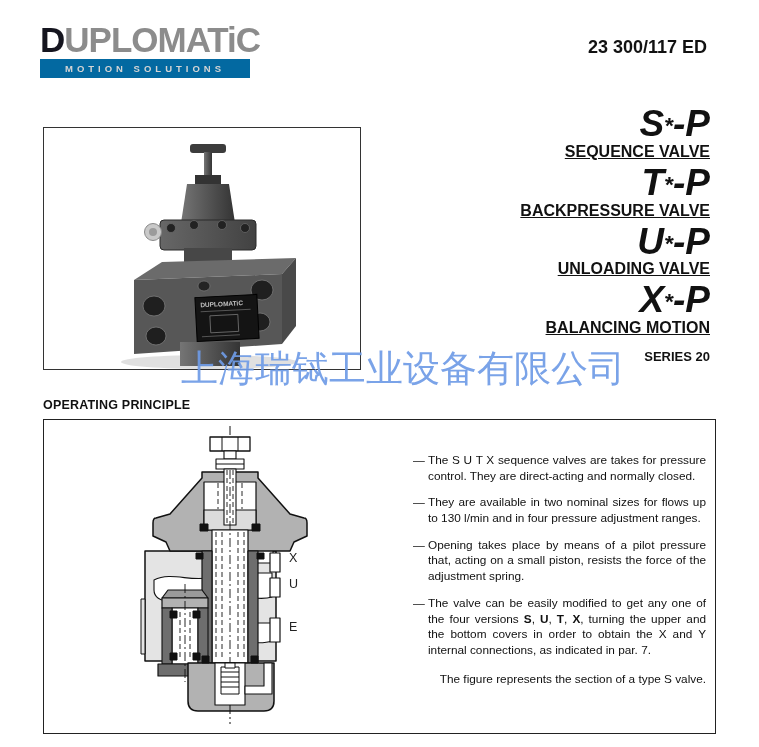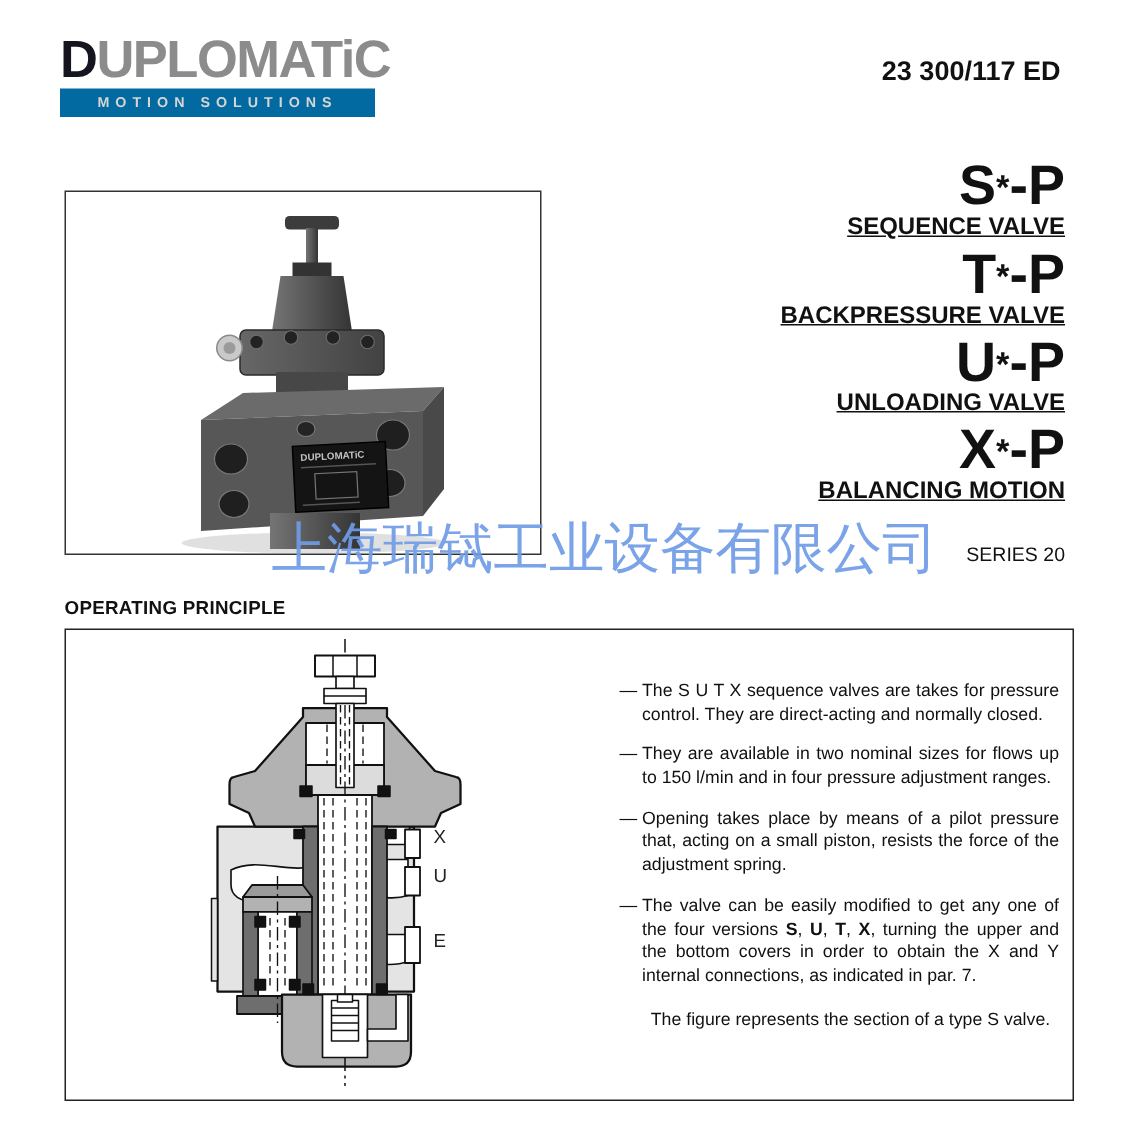--- a/index.html
+++ b/index.html
@@ -14,41 +14,41 @@
             display:flex;align-items:center;justify-content:center;}
   .logo-bar span{color:#d5d5d5;font-weight:bold;font-size:9.5px;letter-spacing:4px;}
   .docnum{position:absolute;right:52px;top:37px;font-weight:bold;font-size:18px;margin-left:32px;}
 
   
   .photo-box{position:absolute;left:43px;top:127px;width:316px;height:241px;border:1px solid #333;background:#fff;}
 
   
   .titles{position:absolute;right:49px;top:106px;text-align:right;}
   .title-group{margin-bottom:5px;}
-  .code{font-weight:bold;font-size:37px;line-height:36px;letter-spacing:0px;}
+  .code{font-weight:bold;font-size:37px;line-height:36px;letter-spacing:0px;font-style:italic;}
   .code .star{font-size:.62em;vertical-align:.14em;}
   .pname{font-weight:bold;font-size:16px;line-height:17px;margin-top:0px;text-decoration:underline;}
-  .series{position:absolute;right:49px;top:362px;font-weight:normal;font-size:13px;}
+  .series{position:absolute;right:49px;top:349px;font-weight:bold;font-size:13px;}
 
   
   .watermark{position:absolute;left:181px;top:349px;font-size:37px;line-height:40px;
              color:rgba(111,155,230,.92);white-space:nowrap;letter-spacing:0px;
-             font-family:Liberation Mono, monospace;}
+             font-family:Liberation Sans, sans-serif;}
 
   
   .op-title{position:absolute;left:43px;top:398px;font-weight:bold;font-size:12.5px;letter-spacing:.2px;}
   .op-box{position:absolute;left:43px;top:419px;width:671px;height:313px;border:1.5px solid #222;background:#fff;}
   .diagram{position:absolute;left:0;top:0;}
   .port-label{position:absolute;left:245px;font-size:12.5px;color:#222;}
   .op-text{position:absolute;left:369px;top:33px;width:293px;font-size:11.8px;line-height:1.33;
            text-align:justify;color:#101010;}
   .bullet{display:flex;margin-bottom:11px;}
   .bullet .dash{flex:0 0 15px;}
   .bullet .btxt{flex:1;}
-  .closing{margin-top:13px;padding-left:15px;text-align:center;}
+  .closing{margin-top:13px;padding-left:15px;text-align:right;}
 </style>
 </head>
 <body>
 
 <div class="page">
 
   <div class="logo">
     <div class="logo-word"><span class="d">D</span><span>UPLOMATiC</span></div>
     <div class="logo-bar">
       <span>MOTION SOLUTIONS</span>
@@ -222,21 +222,21 @@
     <span class="port-label" style="top:200px">E</span>
 
     <div class="op-text">
       <div>
           <div class="bullet">
             <span class="dash">—</span>
             <span class="btxt"><span>The S U T X sequence valves are takes for pressure control. They are direct-acting and normally closed.</span></span>
           </div>
           <div class="bullet">
             <span class="dash">—</span>
-            <span class="btxt"><span>They are available in two nominal sizes for flows up to 150 l/min and in four pressure adjustment ranges.</span></span>
+            <span class="btxt"><span>They are available in two nominal sizes for flows up to 130 l/min and in four pressure adjustment ranges.</span></span>
           </div>
           <div class="bullet">
             <span class="dash">—</span>
             <span class="btxt"><span>Opening takes place by means of a pilot pressure that, acting on a small piston, resists the force of the adjustment spring.</span></span>
           </div>
           <div class="bullet">
             <span class="dash">—</span>
             <span class="btxt"><span>The valve can be easily modified to get any one of the four versions </span><b>S</b><span>, </span><b>U</b><span>, </span><b>T</b><span>, </span><b>X</b><span>, turning the upper and the bottom covers in order to obtain the X and Y internal connections, as indicated in par. 7.</span></span>
           </div>
         </div>

